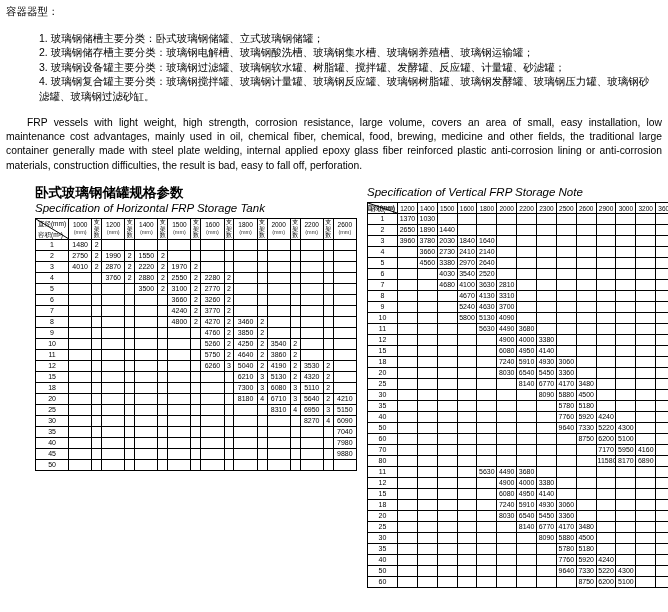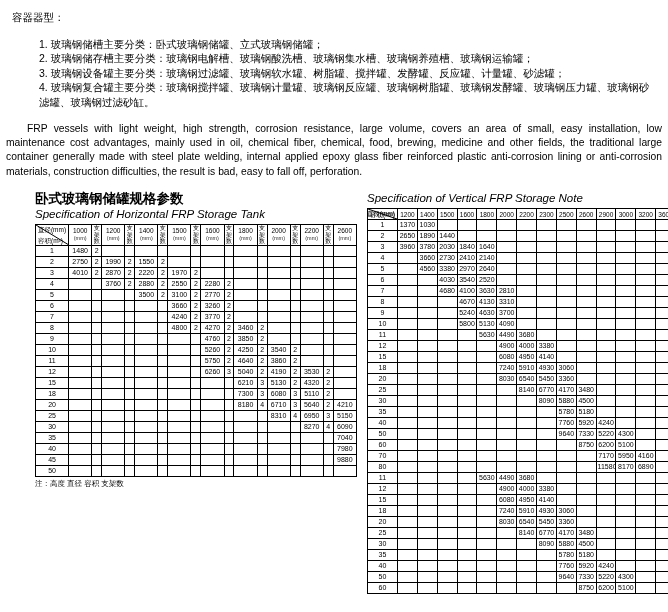--- a/index.html
+++ b/index.html
@@ -13,21 +13,21 @@
   .page{width:668px;box-sizing:border-box;padding:4px 6px 2px 6px;}
 
   
   .cn-para{
     font-size:10.5px;
     line-height:14.6px;
     text-align:justify;
     margin:0 0 1px 0;
   }
   .cn-para.indent{text-indent:21px;}
-  .cn-line{font-size:10.5px;line-height:14.6px;margin:6px;}
+  .cn-line{font-size:10.5px;line-height:14.6px;margin:0;}
   .cn-list{margin:12px;padding:0;list-style:none;}
   .cn-list li{
     font-size:10.5px;
     line-height:14.6px;
     margin:0;
     padding-left:21px;
     text-indent:0;
   }
   .en-para{
     font-size:10.3px;
@@ -617,21 +617,20 @@
               <td></td>
               <td></td>
               <td></td>
               <td></td>
               <td></td>
               <td></td>
               <td></td>
             </tr>
           </tbody>
         </table>
-      <p class="note">注：高度  直径  容积  支架数</p>
     </div>
 
     <div class="col right">
       <p class="tbl-title-en">Specification of Vertical FRP Storage Note</p>
       <table class="spec" id="tbl-vertical">
           <colgroup>
             <col style="width: 30px;">
             <col style="width: 19.8667px;">
             <col style="width: 19.8667px;">
             <col style="width: 19.8667px;">

